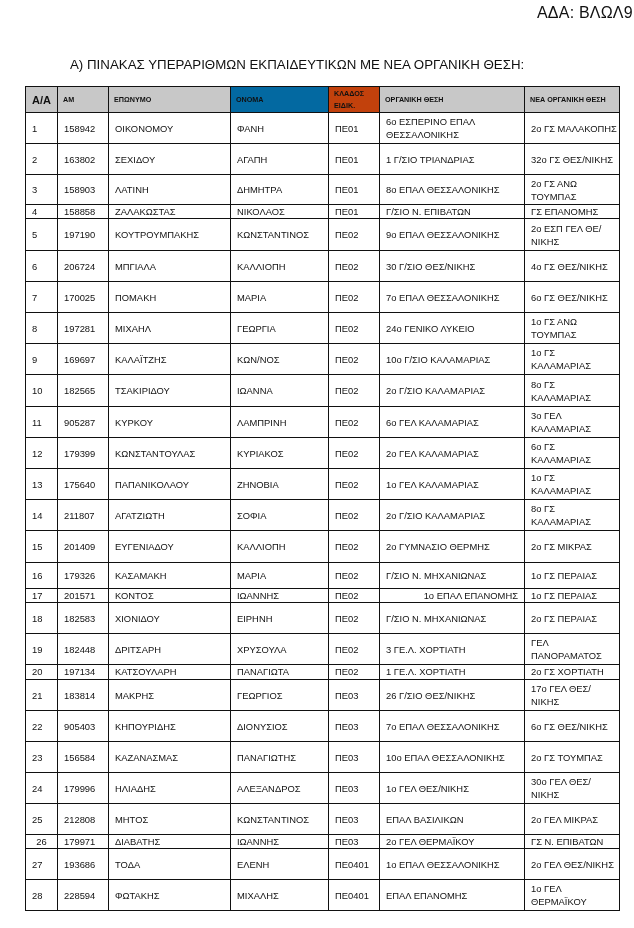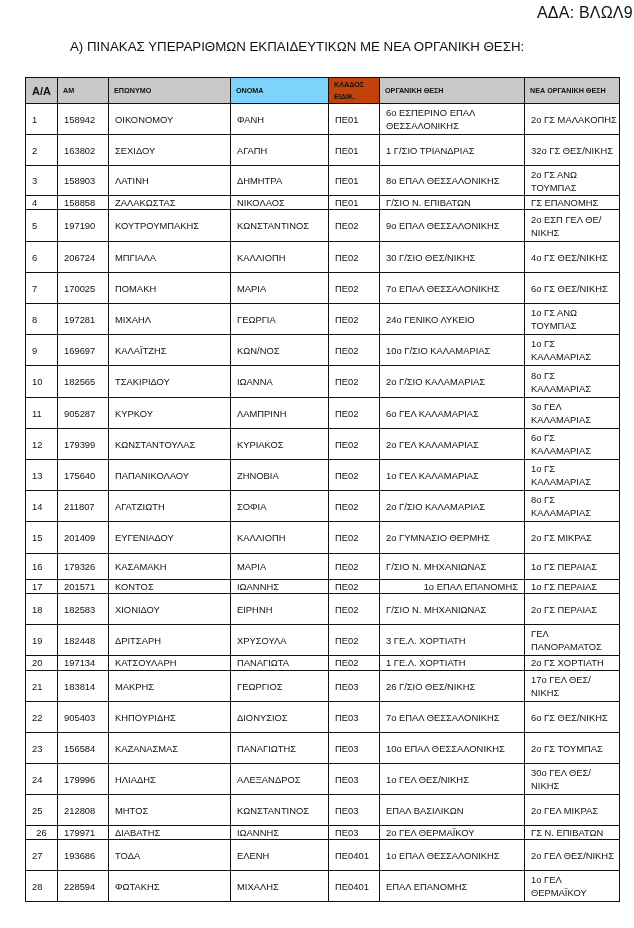--- a/index.html
+++ b/index.html
@@ -5,25 +5,25 @@
   html, body { margin: 0; padding: 0; }
   body {
     width: 634px; height: 928px; background: #ffffff; position: relative; overflow: hidden;
     font-family: "Liberation Sans", "DejaVu Sans", sans-serif; color: #111;
   }
   .ada {
     position: absolute; top: 4px; left: 537px; white-space: nowrap;
     font-size: 16px; color: #111; letter-spacing: 0.2px;
   }
   .title {
-    position: absolute; top: 39px; left: 70px; white-space: nowrap;
+    position: absolute; top: 57px; left: 70px; white-space: nowrap;
     font-size: 13.3px; color: #111;
   }
   table {
-    position: absolute; top: 77px; left: 25px; border-collapse: collapse;
+    position: absolute; top: 86px; left: 25px; border-collapse: collapse;
     table-layout: fixed; width: 594px;
   }
   th, td {
     border: 1.3px solid #111; padding: 0 6px; vertical-align: middle;
     text-align: left; overflow: hidden;
   }
   th {
     background: #c8c8c8; font-weight: bold; font-size: 7.2px; line-height: 12px;
     height: 25px; padding: 0 5px;
   }
@@ -47,21 +47,21 @@
       <col class="c4">
       <col class="c5">
       <col class="c6">
       <col class="c7">
   </colgroup>
   <thead>
     <tr>
       <th class="aa" style="background: rgb(200, 200, 200);">Α/Α</th>
       <th style="background: rgb(200, 200, 200);">ΑΜ</th>
       <th style="background: rgb(200, 200, 200);">ΕΠΩΝΥΜΟ</th>
-      <th style="background: #7dd3fc;">ΟΝΟΜΑ</th>
+      <th style="background: #0369a1;">ΟΝΟΜΑ</th>
       <th style="background: #c2410c;">ΚΛΑΔΟΣ ΕΙΔΙΚ.</th>
       <th style="background: rgb(200, 200, 200);">ΟΡΓΑΝΙΚΗ ΘΕΣΗ</th>
       <th style="background: rgb(200, 200, 200);">ΝΕΑ ΟΡΓΑΝΙΚΗ ΘΕΣΗ</th>
     </tr>
   </thead>
   <tbody id="tbody">
       <tr style="height: 31px;">
         <td>1</td>
         <td>158942</td>
         <td>ΟΙΚΟΝΟΜΟΥ</td>

